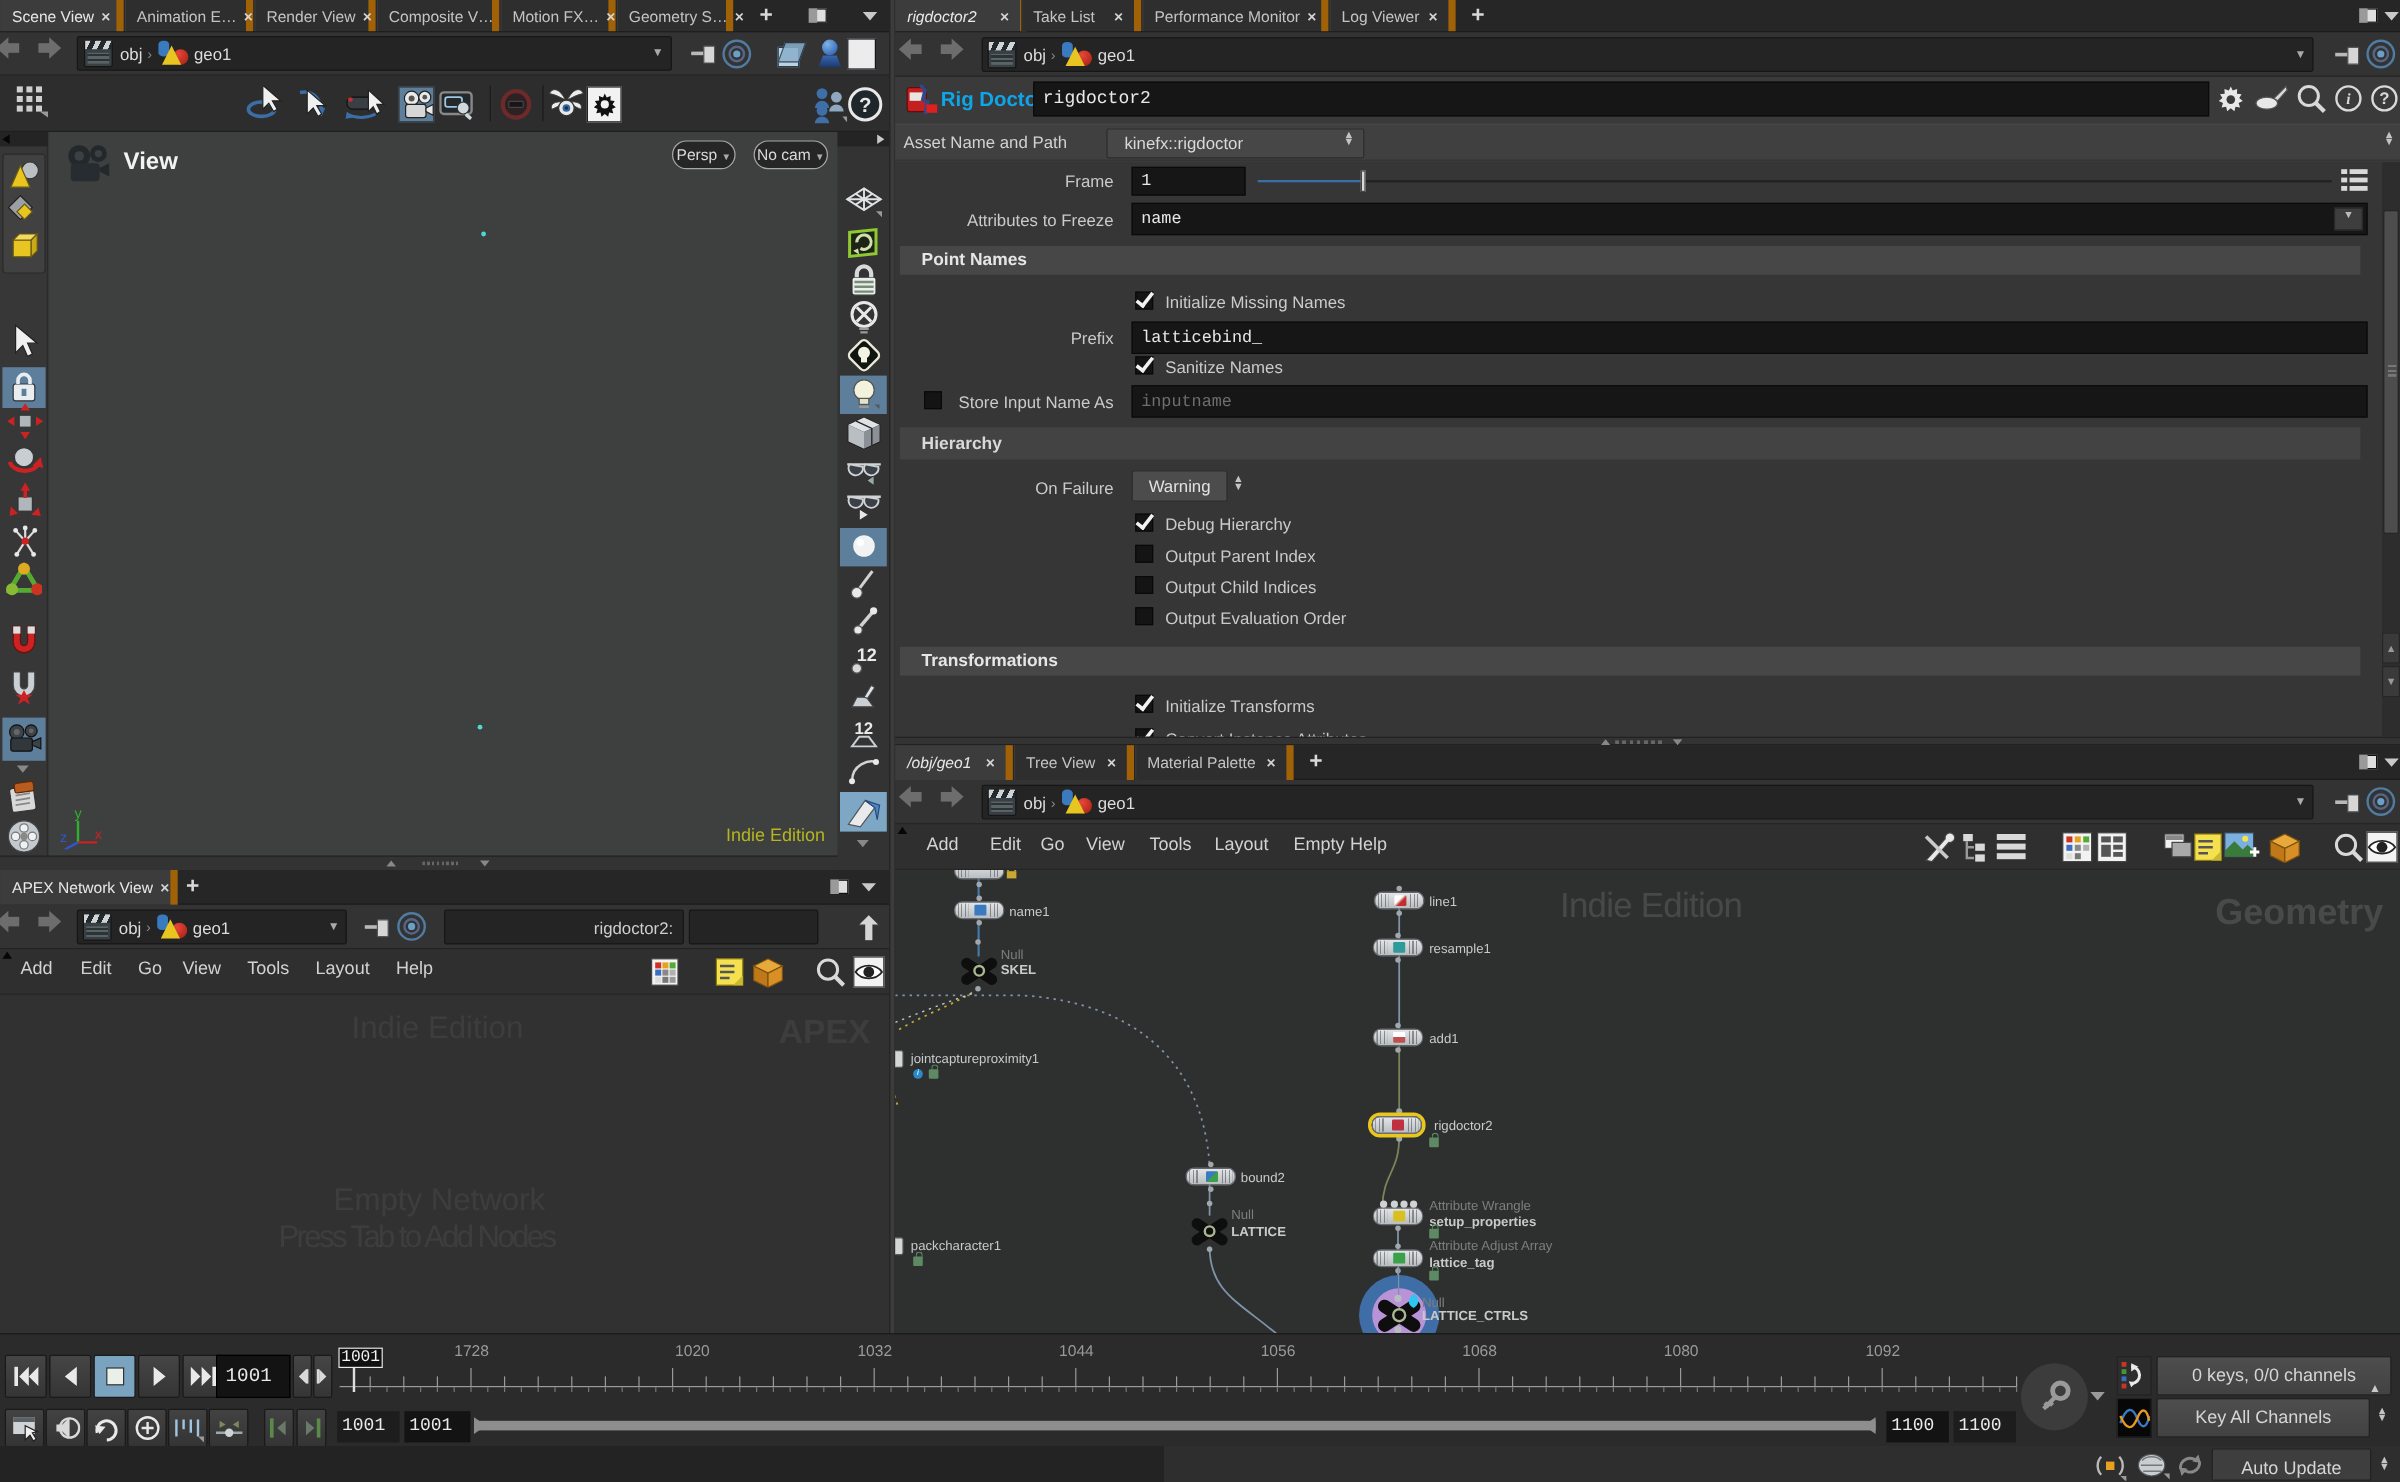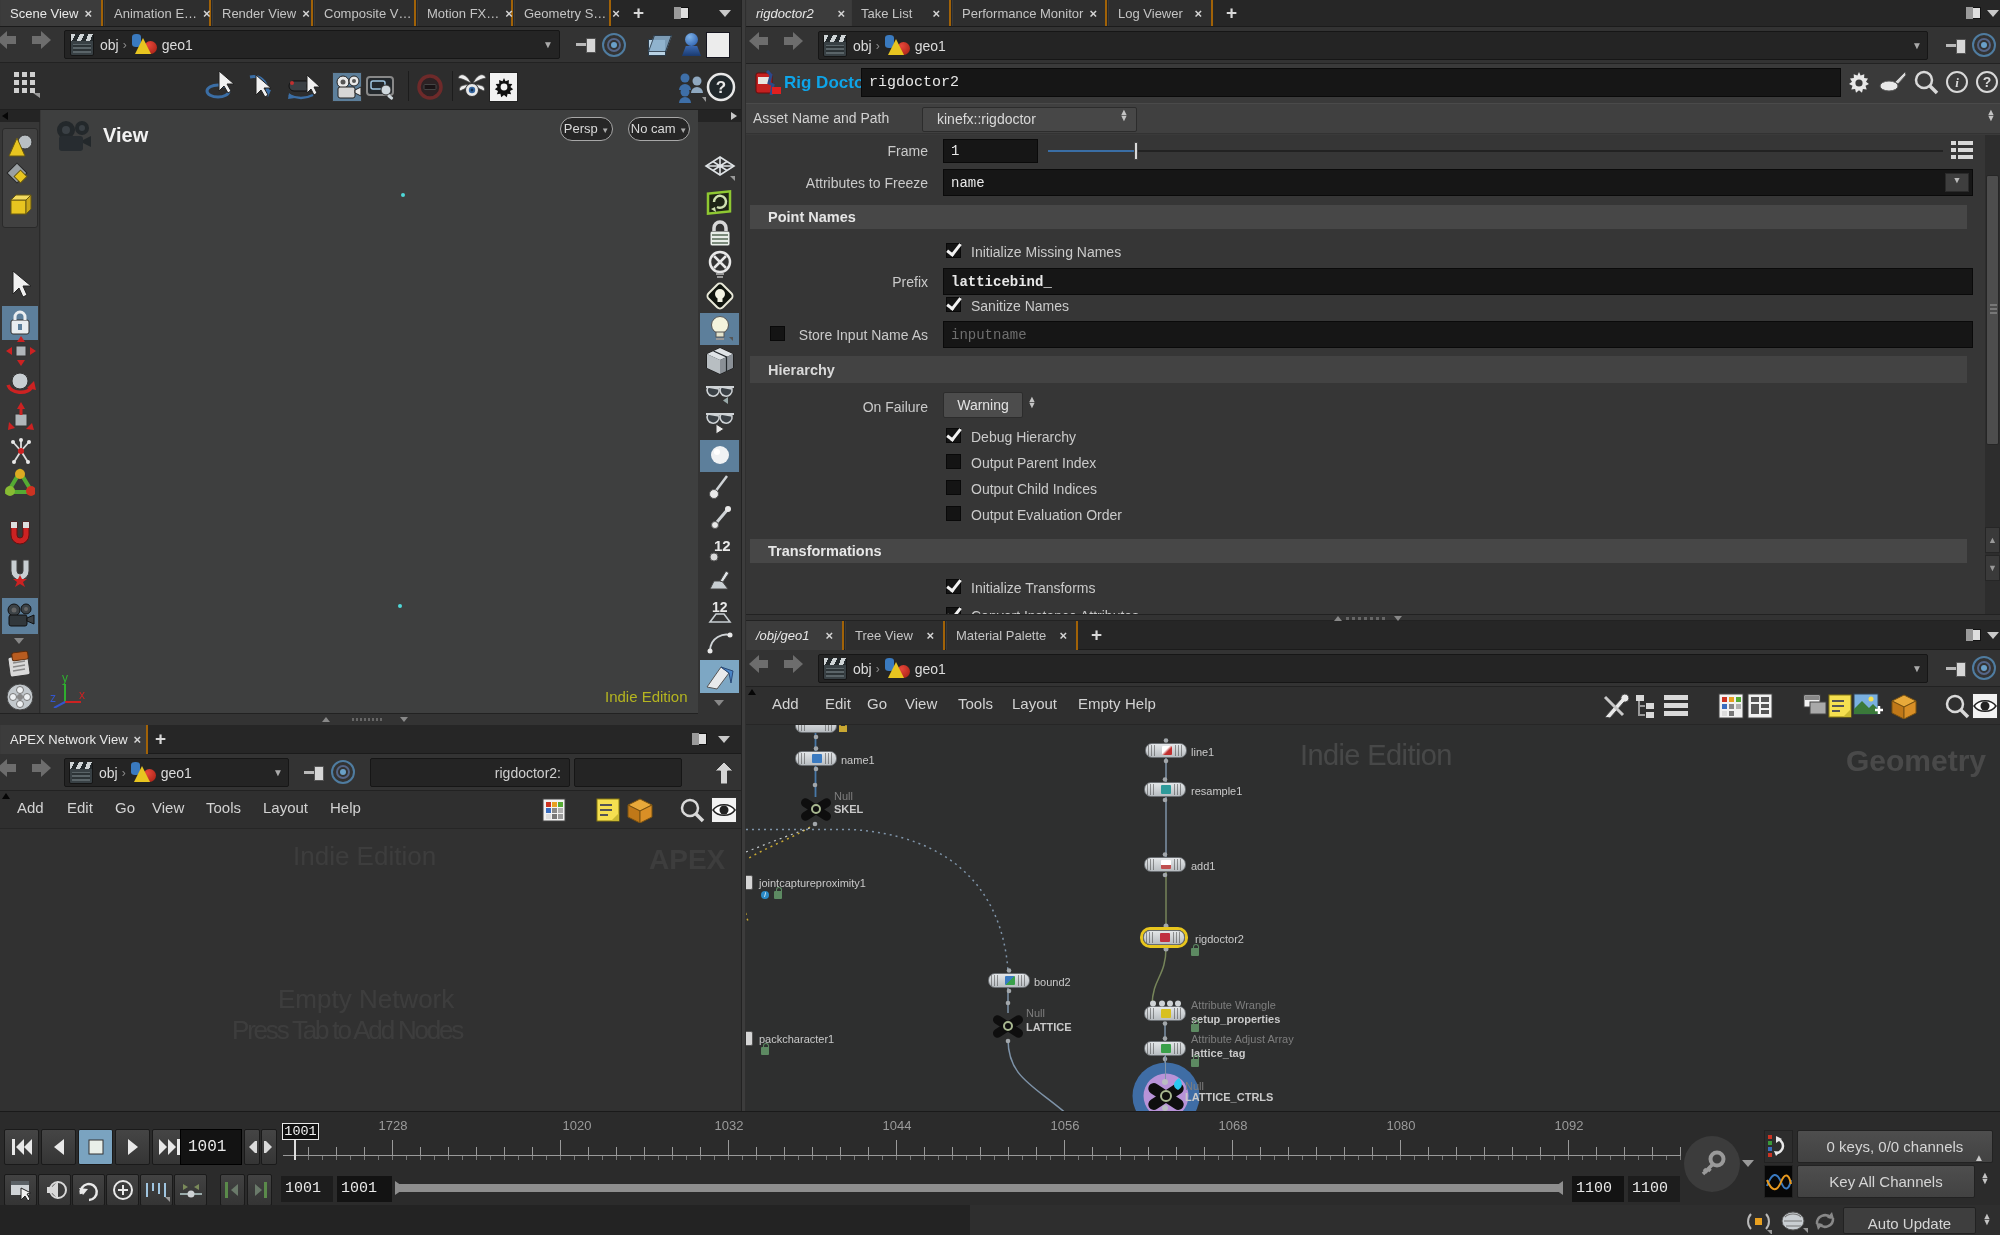--- a/index.html
+++ b/index.html
@@ -5,21 +5,21 @@
 * { margin:0; padding:0; box-sizing:border-box; }
 html,body { width:2000px; height:1235px; overflow:hidden; background:#2a2a2a;
   font-family:"Liberation Sans", sans-serif; }
 #root { position:absolute; left:0; top:0; width:2000px; height:1235px; }
 .abs { position:absolute; }
 .mono { font-family:"Liberation Mono", monospace; }
 
 
 .tabbar { background:#262626; border-bottom:1px solid #1b1b1b; }
 .tab { position:absolute; top:0; height:100%; background:#2e2e2e;
-  border-right:2px solid #a16207; border-left:1px solid #3a3a3a; color:#c4c4c4; font-size:13px;
+  border-right:6px solid #a16207; border-left:1px solid #3a3a3a; color:#c4c4c4; font-size:13px;
   display:flex; align-items:center; justify-content:space-between; padding:0 9px; white-space:nowrap; }
 .tab.active { background:#3c3c3c; color:#e8e8e8; }
 .tab .x { color:#d4d4d4; font-size:13px; font-weight:bold; margin-left:6px; }
 .winbtn { position:absolute; width:15px; height:12px; background:#dfdfdf; border:1px solid #111; }
 .winbtn:after{ content:""; position:absolute; left:-1px; top:-1px; width:7px; height:12px; background:#9a9a9a;}
 .ddarrow { position:absolute; width:0; height:0; border-left:6px solid transparent;
   border-right:6px solid transparent; border-top:7px solid #c9c9c9; }
 
 
 .pathbar { background:#333333; border-bottom:1px solid #222; }
@@ -653,21 +653,21 @@
             </g>
       </svg>
       <div class="lbl" style="left:0;width:182px;text-align:right;top:40px;">Attributes to Freeze</div>
       <div class="field" style="left:197px;top:34px;width:1030px;height:27px;">name
         <div class="abs" style="right:3px;top:3px;width:24px;height:19px;background:#3e3e3e;border:1px solid #2a2a2a;text-align:center;"><span style="font-size:9px;color:#bbb;position:relative;top:-3px;">▼</span></div>
       </div>
       <div class="sechdr" style="top:70px;height:24px;">Point Names</div>
       <div class="chk on" style="left:200px;top:108px;"></div>
       <div class="lbl" style="left:225px;top:109px;">Initialize Missing Names</div>
       <div class="lbl" style="left:0;width:182px;text-align:right;top:139px;">Prefix</div>
-      <div class="field" style="left:197px;top:133px;width:1030px;height:27px;font-weight:bold;">latticebind_</div>
+      <div class="field" style="left:197px;top:133px;width:1030px;height:27px;font-weight:normal;">latticebind_</div>
       <div class="chk on" style="left:200px;top:162px;"></div>
       <div class="lbl" style="left:225px;top:163px;">Sanitize Names</div>
       <div class="chk" style="left:24px;top:191px;"></div>
       <div class="lbl" style="left:0;width:182px;text-align:right;top:192px;">Store Input Name As</div>
       <div class="field" style="left:197px;top:186px;width:1030px;height:27px;color:#6e6e6e;">inputname</div>
       <div class="sechdr" style="top:221px;height:27px;font-weight:bold;color:#d9d9d9;background:#434343;">Hierarchy</div>
       <div class="lbl" style="left:0;width:182px;text-align:right;top:264px;">On Failure</div>
       <div class="abs" style="left:197px;top:257px;width:80px;height:26px;background:#4c4c4c;border:1px solid #2c2c2c;border-radius:2px;color:#e2e2e2;font-size:14px;text-align:center;line-height:24px;">Warning</div>
       <div class="spin" style="left:278px;top:261px;">▲<br>▼</div>
       <div class="chk on" style="left:200px;top:293px;"></div>

